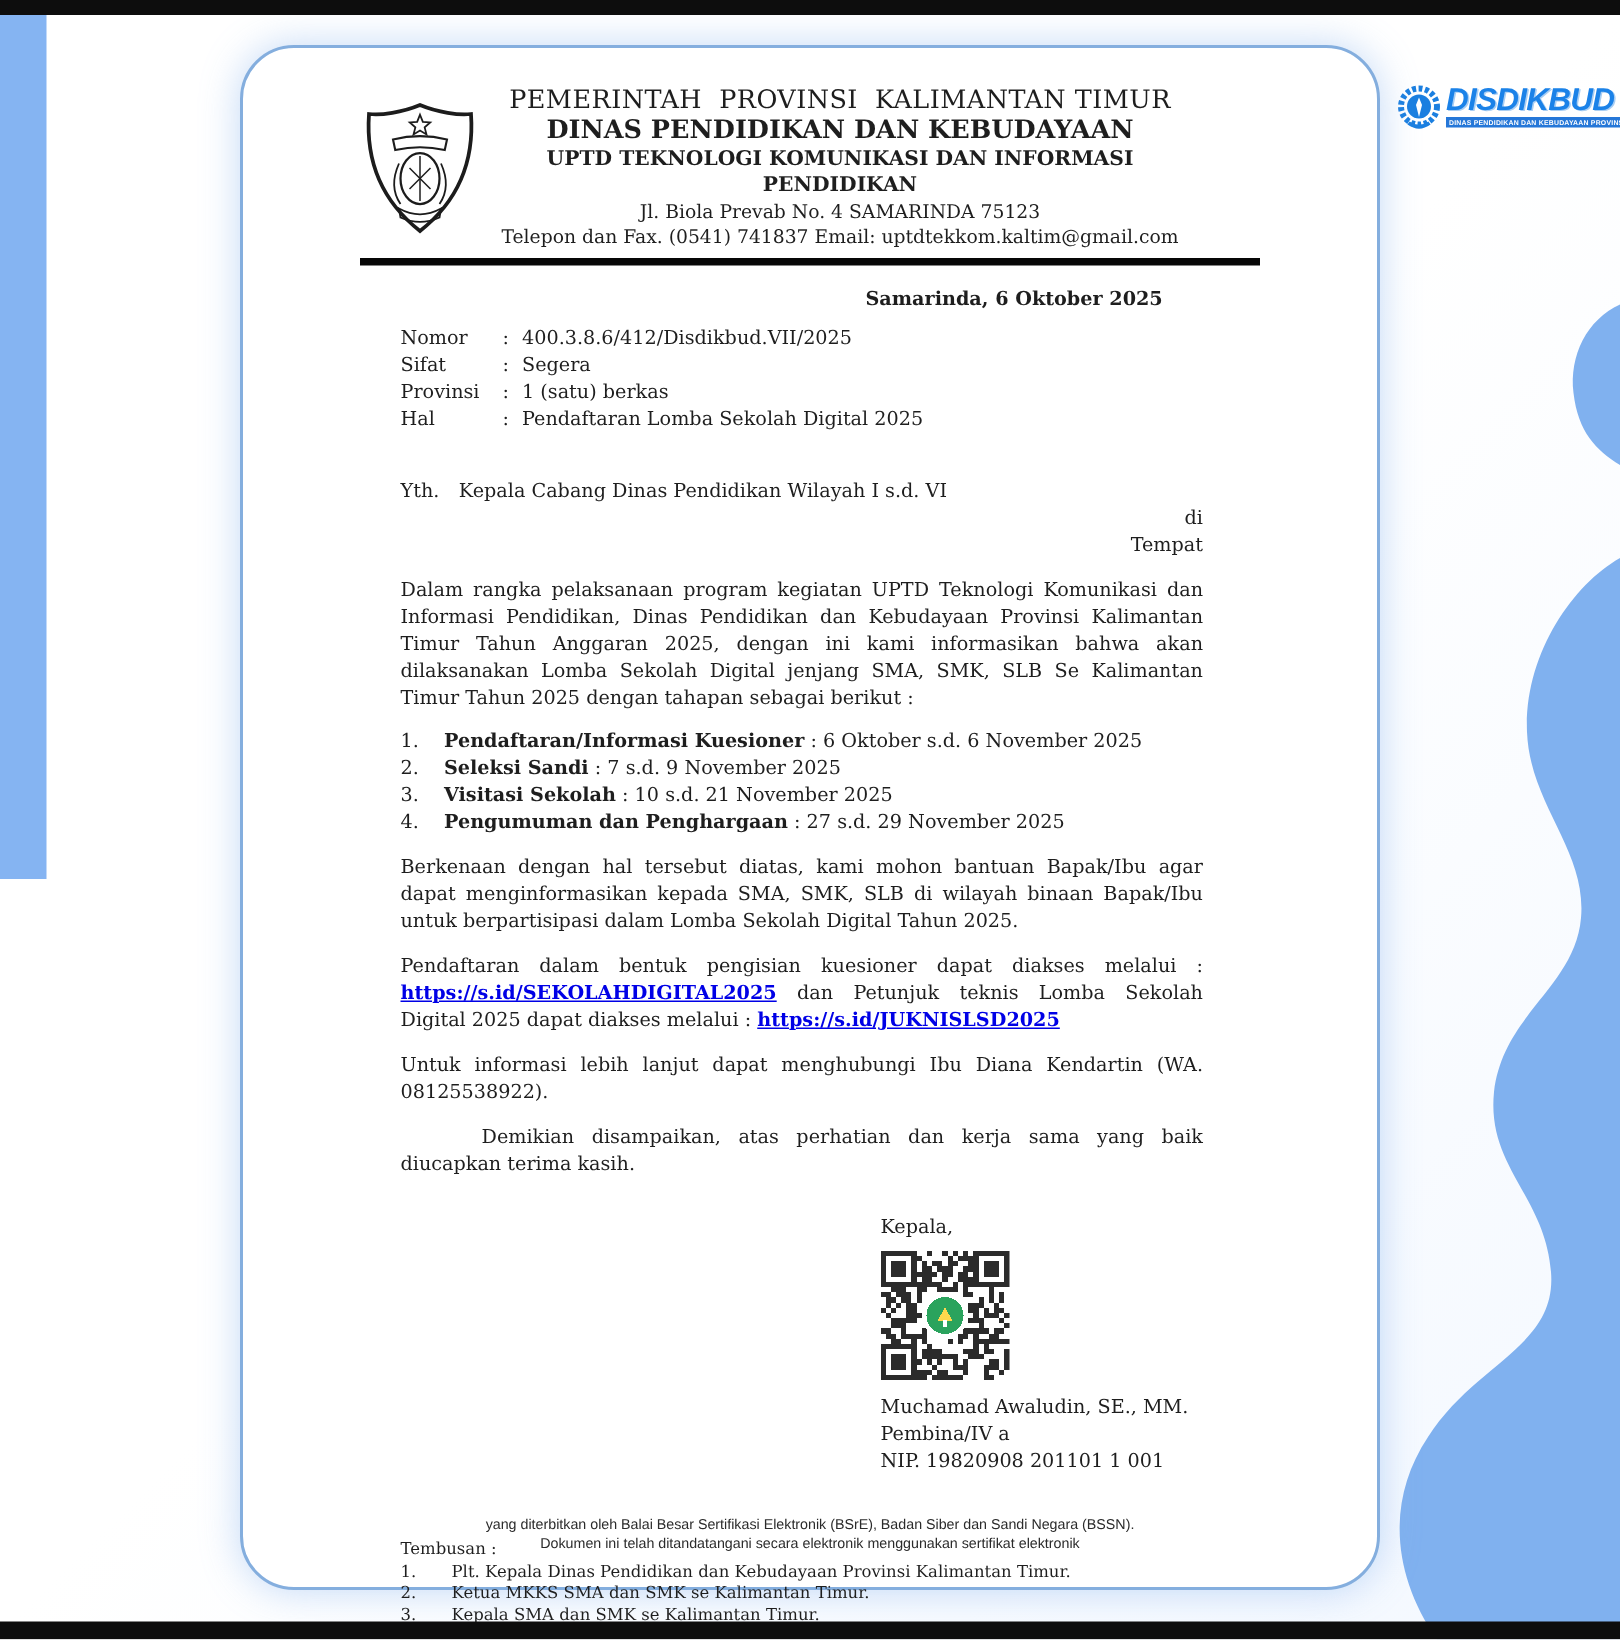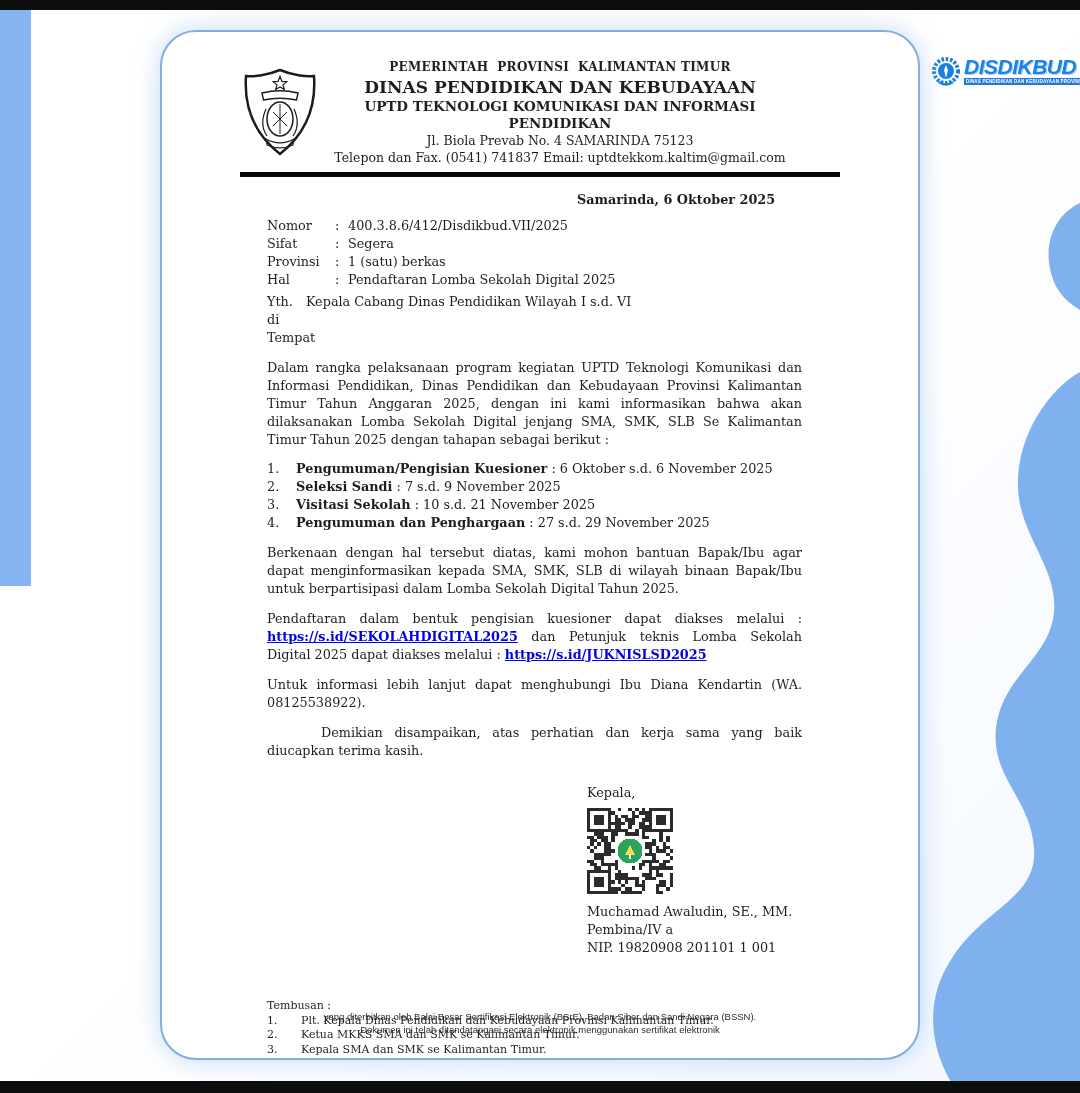--- a/index.html
+++ b/index.html
@@ -20,35 +20,35 @@
   .disdik-tag{background:#2577d8;color:#fff;font-family:"Liberation Sans",sans-serif;
     font-size:4.6px;font-weight:bold;letter-spacing:.15px;padding:1px 2px;white-space:nowrap;}
 
   
   .letter-card{position:absolute;left:160px;top:30px;width:760px;height:1030px;box-sizing:border-box;
     background:#fff;border:2px solid #84aede;border-radius:36px;
     box-shadow:0 0 26px rgba(122,170,236,.45);z-index:2;padding:26px 78px 0;}
   .kop{display:flex;align-items:center;gap:12px;}
   .kop-emblem{flex:0 0 80px;width:80px;}
   .kop-text{flex:1;text-align:center;padding-right:52px;}
-  .kop-l1{font-size:12px;line-height:19px;white-space:pre;letter-spacing:.3px;font-weight:bold;}
+  .kop-l1{font-size:17px;line-height:19px;white-space:pre;letter-spacing:.3px;}
   .kop-l2{font-size:17px;line-height:21px;font-weight:bold;}
   .kop-l3{font-size:13.5px;line-height:17px;font-weight:bold;}
   .kop-l4{font-size:12.5px;line-height:17px;}
   .kop-l5{font-size:12.5px;line-height:17px;}
   .kop-rule{height:5px;background:#070707;margin-top:6px;}
 
   .content{margin:0 38px 0 27px;font-size:12.8px;line-height:18px;}
   .date-line{margin:14px 0 0 310px;font-weight:bold;}
   .meta{margin-top:8px;}
   .meta-row{display:flex;}
   .meta-label{width:68px;flex:0 0 68px;}
   .meta-sep{flex:0 0 8px;}
   .meta-val{padding-left:5px;}
-  .recipient{margin-top:4px;}
+  .recipient{margin-top:30px;text-align:right;}
   .recip-row{display:flex;gap:13px;}
   p.just{text-align:justify;margin:12px 0 0;}
   .stages{margin-top:11px;}
   .stage-row{display:flex;}
   .stage-num{width:29px;flex:0 0 29px;}
   .indent1{ text-indent:54px;}
   .doc-link{color:#0000e6;font-weight:bold;text-decoration:underline;cursor:pointer;}
 
   .signature{margin:24px 0 0 320px;}
   .qr-box{width:86px;height:86px;margin:6px 0 4px;}
@@ -145,21 +145,21 @@
         </div>
         <div>di</div>
         <div>Tempat</div>
       </div>
 
       <p class="just">Dalam rangka pelaksanaan program kegiatan UPTD Teknologi Komunikasi dan Informasi Pendidikan, Dinas Pendidikan dan Kebudayaan Provinsi Kalimantan Timur Tahun Anggaran 2025, dengan ini kami informasikan bahwa akan dilaksanakan Lomba Sekolah Digital jenjang SMA, SMK, SLB Se Kalimantan Timur Tahun 2025 dengan tahapan sebagai berikut :</p>
 
       <div class="stages">
         <div class="stage-row">
           <span class="stage-num">1.</span>
-          <span><b>Pengumuman/Pengisian Kuesioner</b> <span>:</span> <span>6 Oktober s.d. 6 November 2025</span></span>
+          <span><b>Pendaftaran/Informasi Kuesioner</b> <span>:</span> <span>6 Oktober s.d. 6 November 2025</span></span>
         </div>
         <div class="stage-row">
           <span class="stage-num">2.</span>
           <span><b>Seleksi Sandi</b> <span>:</span> <span>7 s.d. 9 November 2025</span></span>
         </div>
         <div class="stage-row">
           <span class="stage-num">3.</span>
           <span><b>Visitasi Sekolah</b> <span>:</span> <span>10 s.d. 21 November 2025</span></span>
         </div>
         <div class="stage-row">

